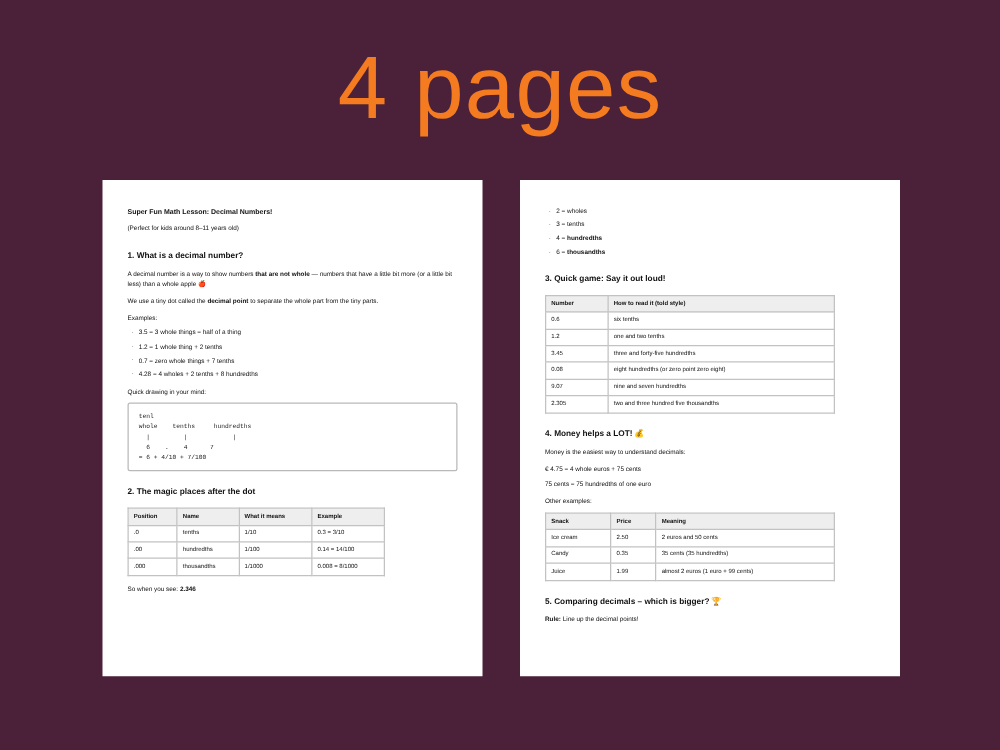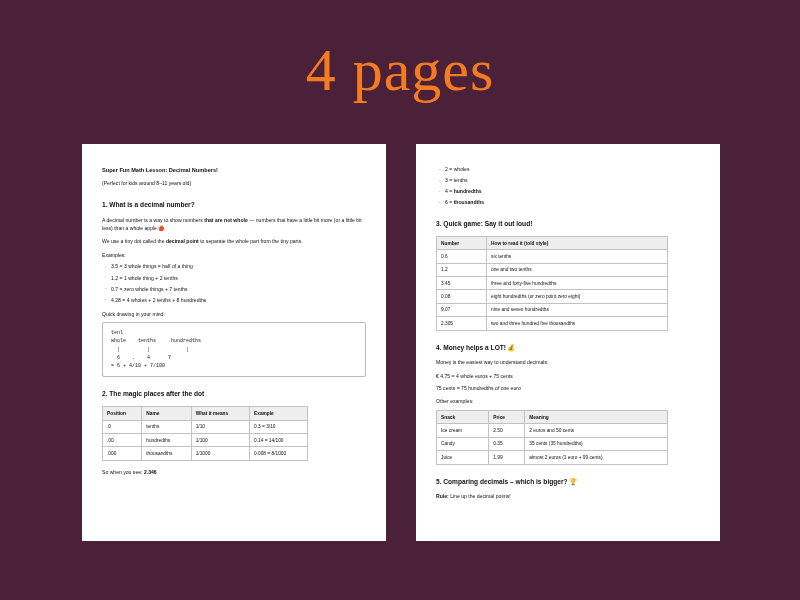--- a/index.html
+++ b/index.html
@@ -17,24 +17,24 @@
   #banner {
     position: absolute;
     top: 0;
     left: 0;
     width: 800px;
     height: 140px;
     display: flex;
     align-items: center;
     justify-content: center;
     color: #f47b20;
-    font-size: 60px;
+    font-size: 71px;
     font-weight: 400;
     letter-spacing: 1px;
-    font-family: Liberation Serif, serif;
+    font-family: Liberation Sans, sans-serif;
   }
   .page {
     position: absolute;
     background: #ffffff;
     box-sizing: border-box;
     padding: 22px 20px 14px 20px;
     overflow: hidden;
     color: #111;
     font-size: 5.1px;
     line-height: 1.5;

